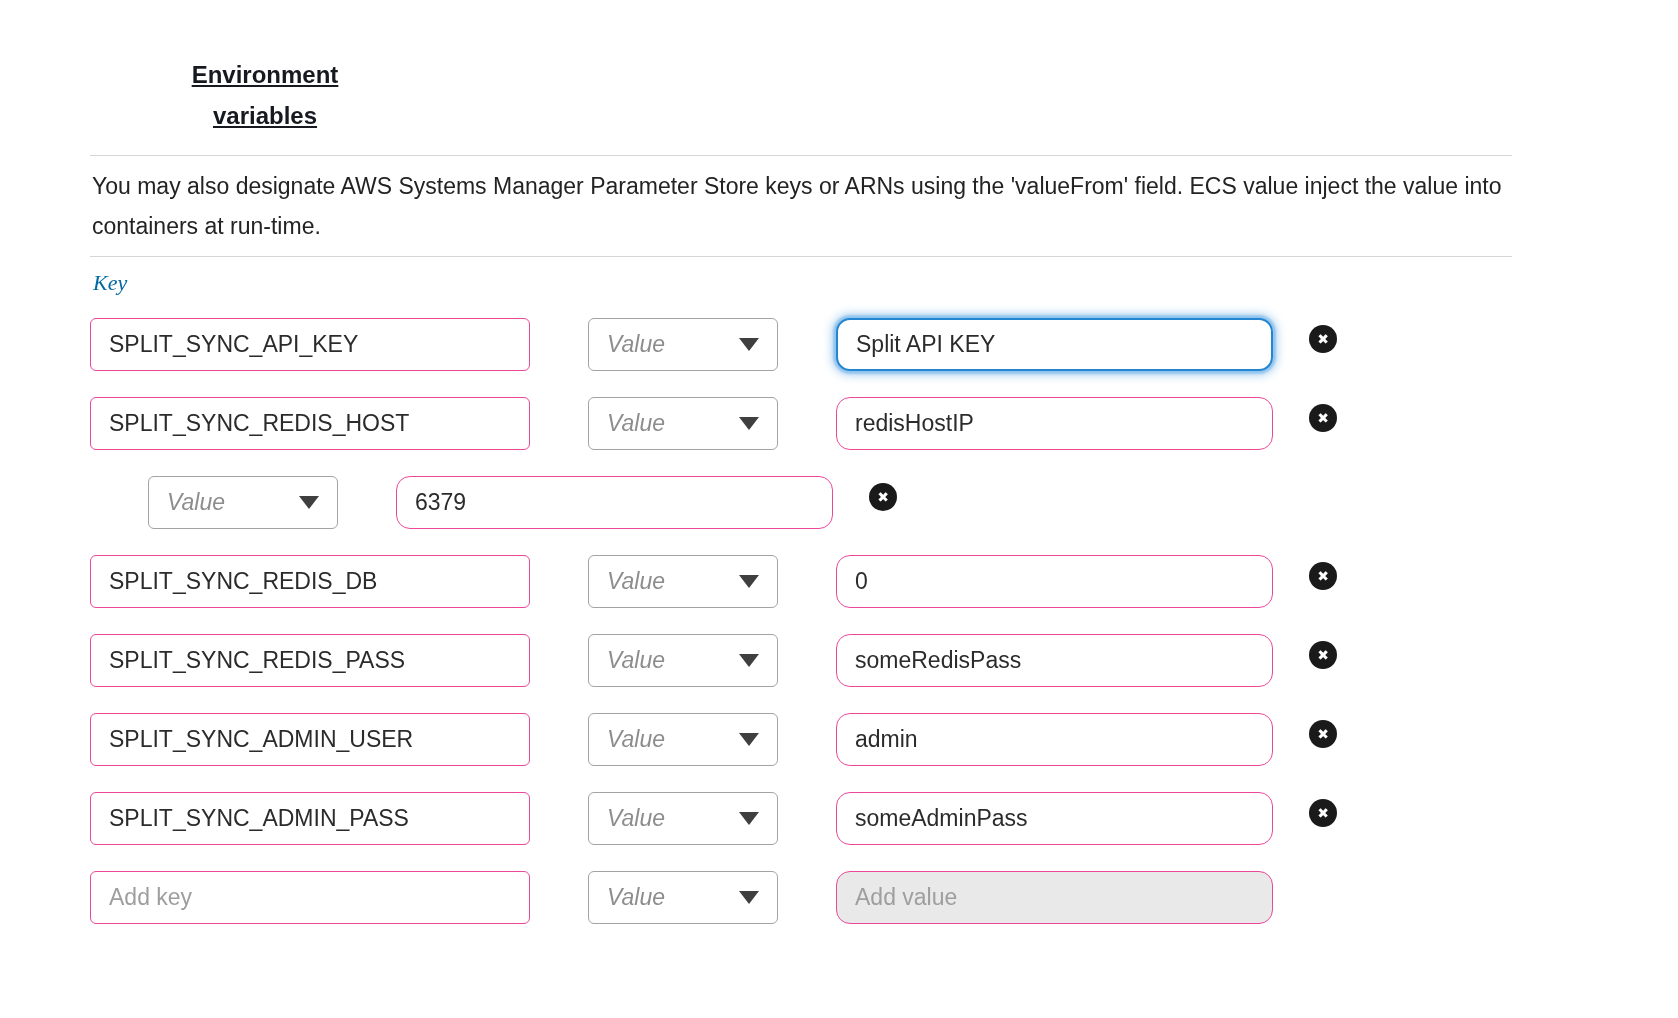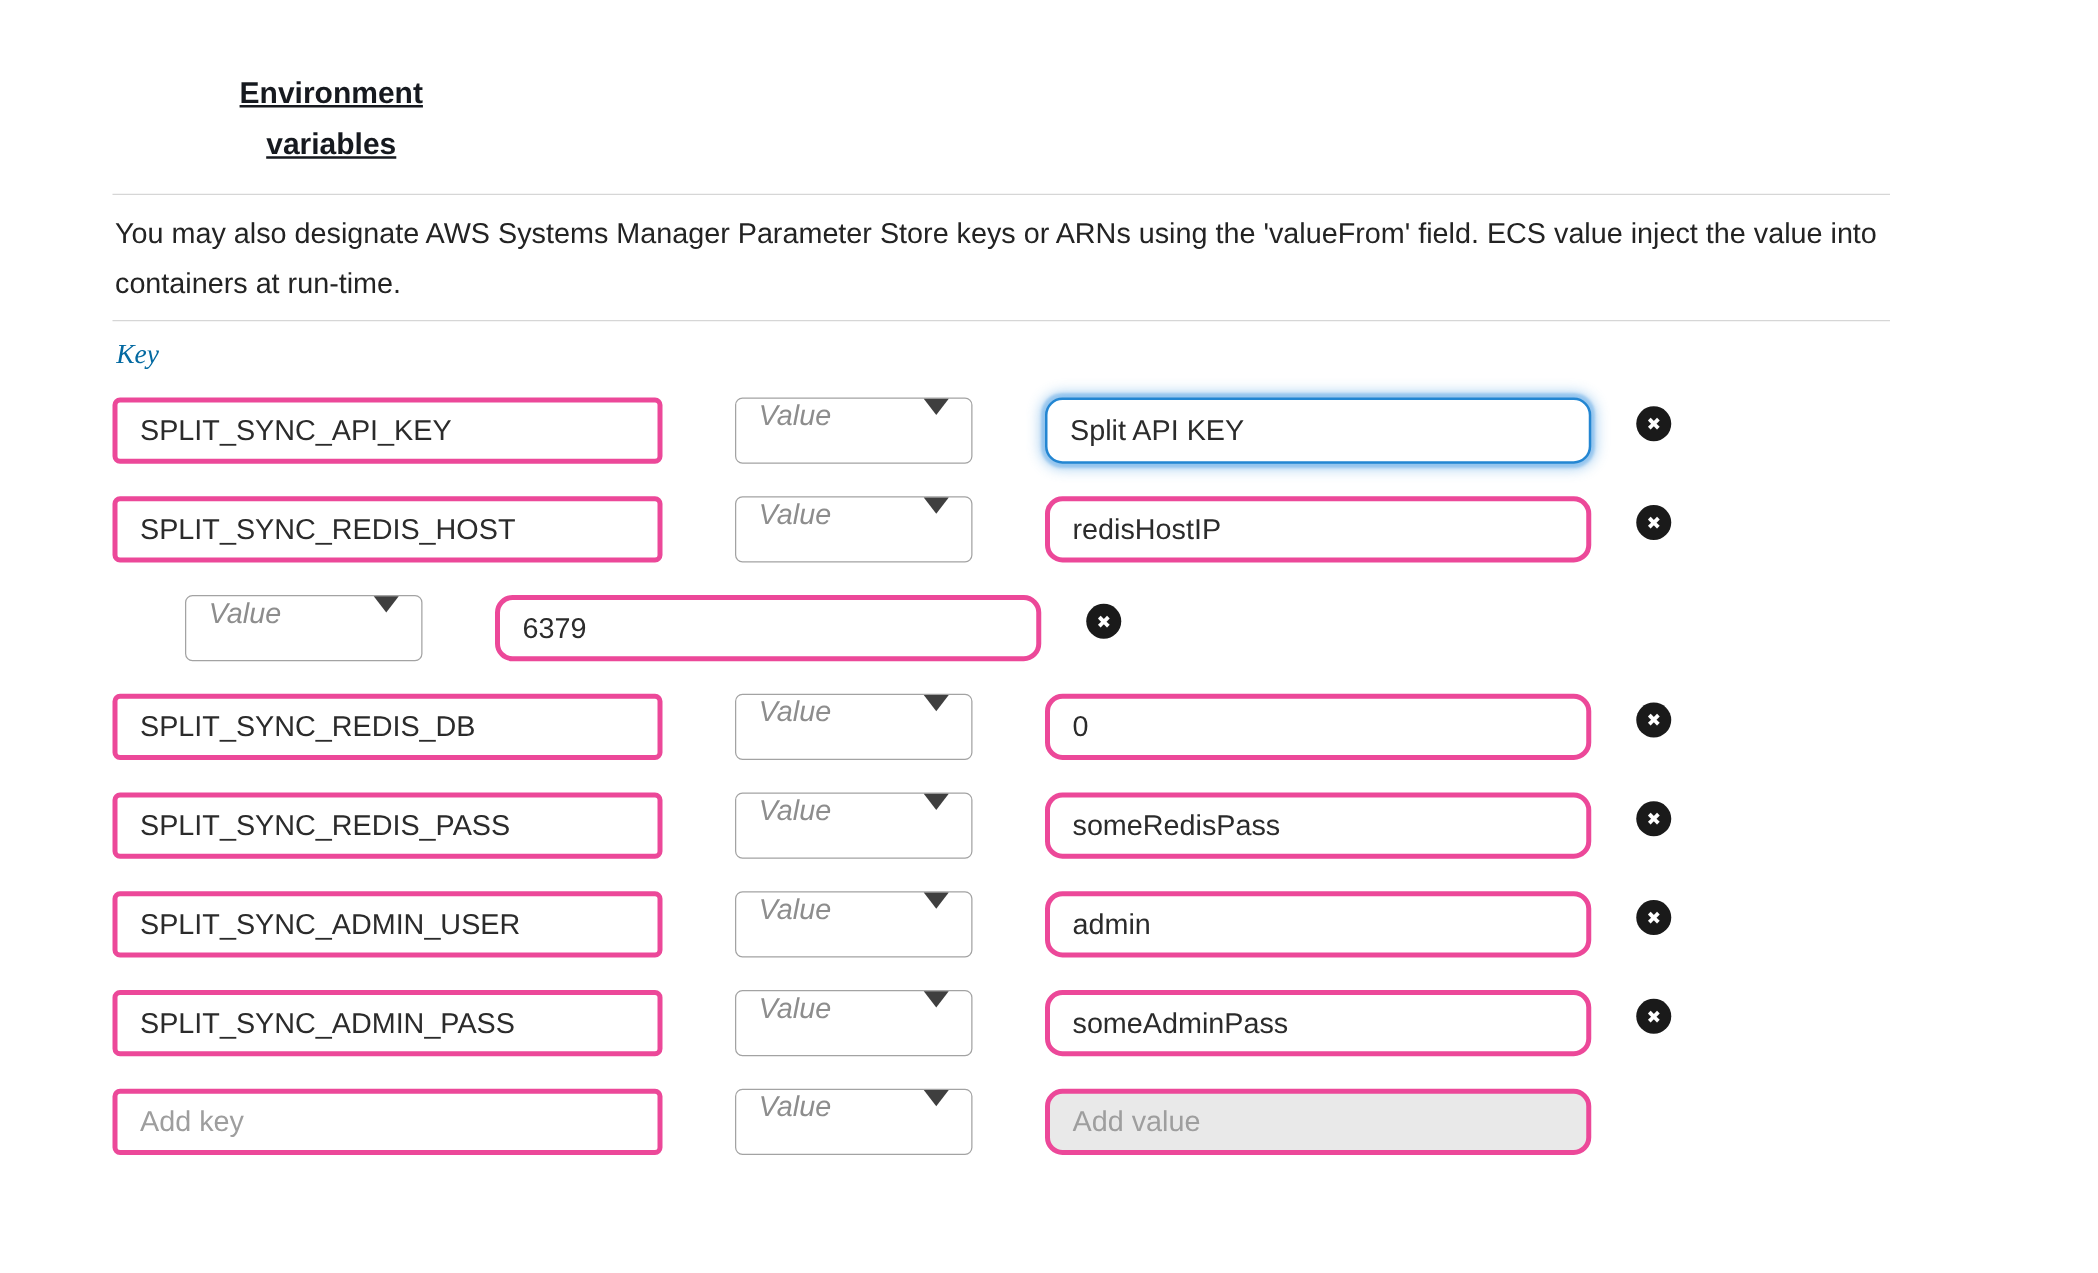--- a/index.html
+++ b/index.html
@@ -30,41 +30,41 @@
     font-size: 23px; line-height: 40px; color: #232323;
   }
   .key-header {
     position: absolute; top: 270px; left: 93px;
     font-size: 22px; font-style: italic; color: #0369a1; font-family: Liberation Serif, serif;
   }
   .rows { position: absolute; top: 318px; left: 90px; }
   .row { display: flex; align-items: flex-start; height: 53px; margin-bottom: 26px; }
   input.field {
     height: 53px;
-    border: 4px solid #ec4899;
+    border: 1px solid #ec4899;
     border-radius: 6px;
     font-size: 23px;
     color: #2b2b2b;
     padding: 0 18px;
     font-family: inherit;
     background: #ffffff;
     outline: none;
   }
   input.key { width: 440px; }
   input.value { width: 437px; margin-left: 58px; border-radius: 14px; }
   input.field::placeholder { color: #9e9e9e; opacity: 1; }
   input.value.focused {
     border: 2px solid #2386d2;
     box-shadow: 0 0 2px 3px rgba(66,153,225,0.35), 0 0 10px 4px rgba(66,153,225,0.45);
   }
   input.value.disabled-look { background: #e9e9e9; }
   .select {
     width: 190px; height: 53px; margin-left: 58px;
     border: 1px solid #a3a3a3; border-radius: 6px;
-    display: flex; align-items: flex-start; justify-content: space-between;
+    display: flex; align-items: center; justify-content: space-between;
     padding: 0 18px;
     background: #ffffff;
     cursor: pointer;
   }
   .select .select-label { font-size: 23px; font-style: italic; color: #8d8d8d; }
   .caret {
     width: 0; height: 0;
     border-left: 10px solid transparent;
     border-right: 10px solid transparent;
     border-top: 13px solid #3f3f3f;

